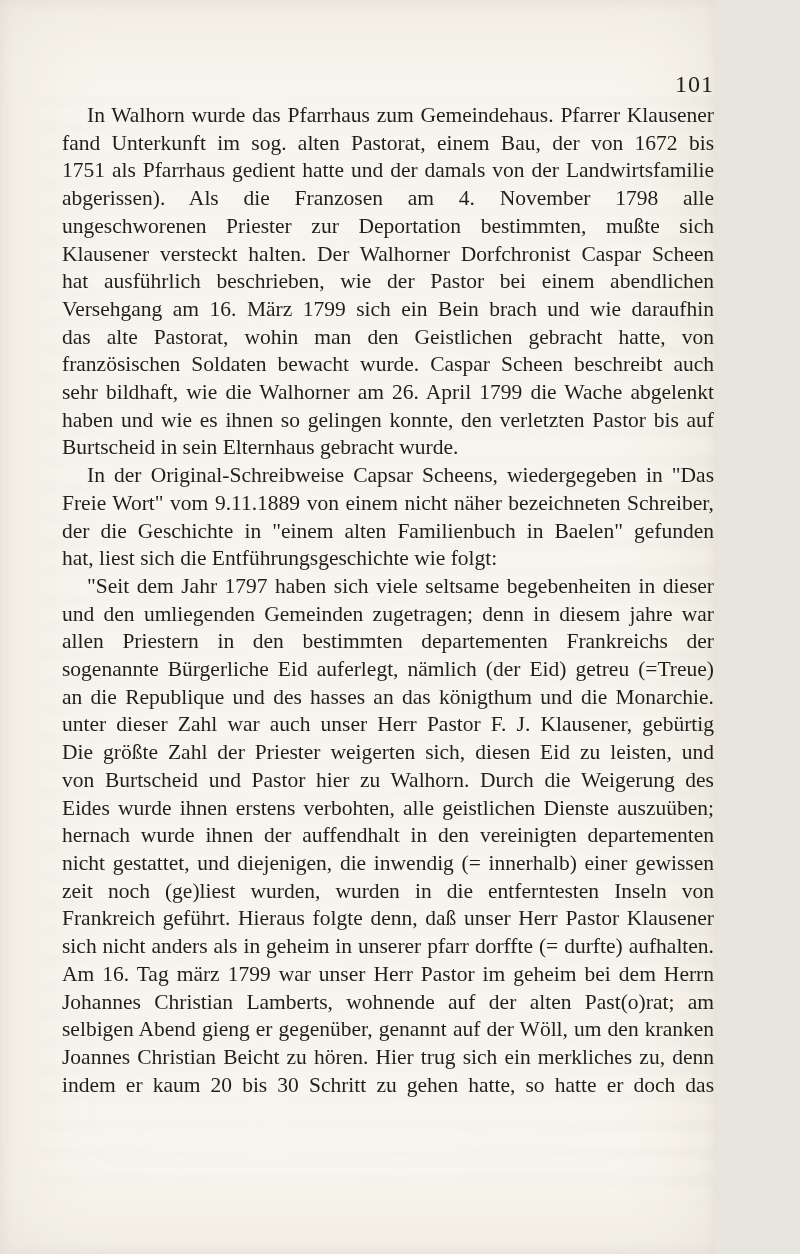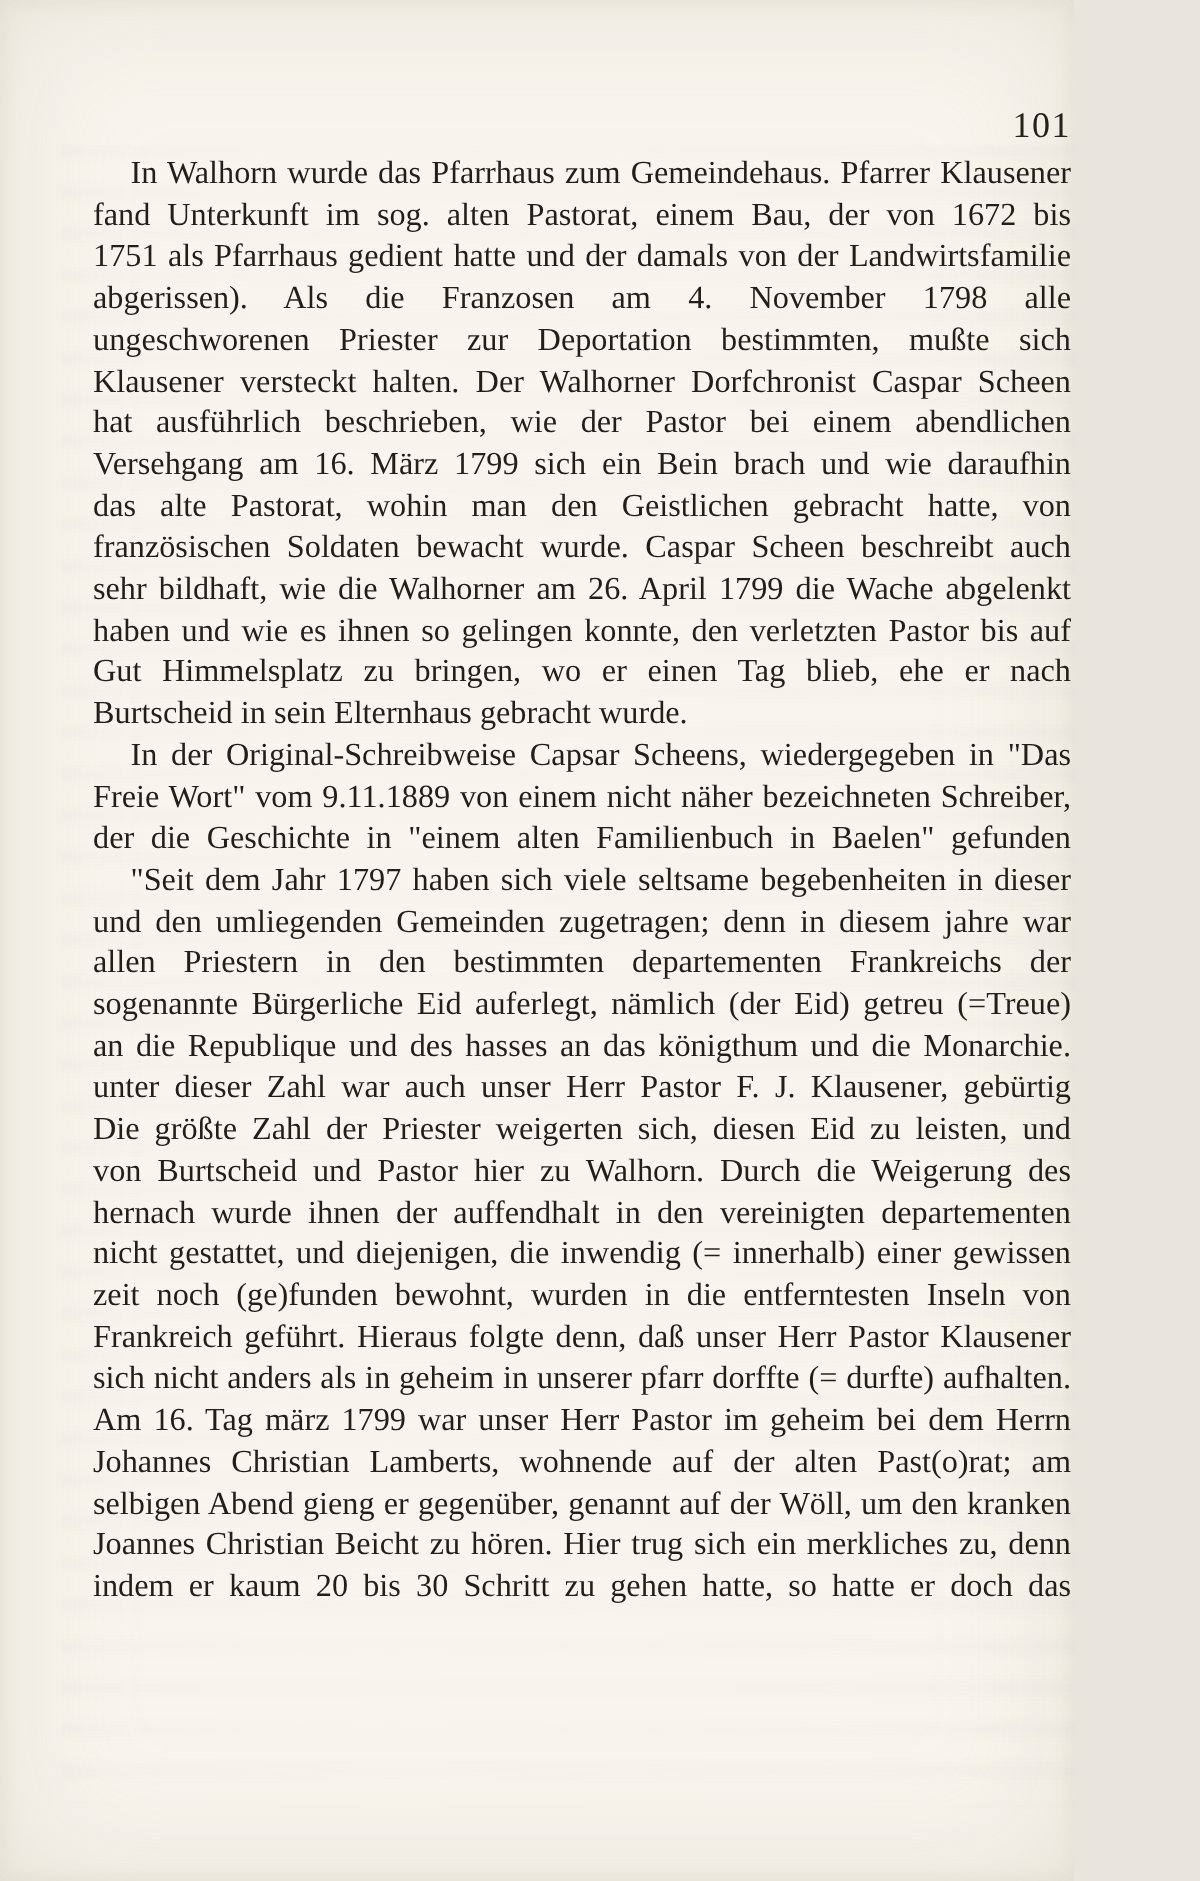--- a/index.html
+++ b/index.html
@@ -67,36 +67,37 @@
       <div class="line">1751 als Pfarrhaus gedient hatte und der damals von der Landwirtsfamilie</div>
       <div class="line">abgerissen). Als die Franzosen am 4. November 1798 alle</div>
       <div class="line">ungeschworenen Priester zur Deportation bestimmten, mußte sich</div>
       <div class="line">Klausener versteckt halten. Der Walhorner Dorfchronist Caspar Scheen</div>
       <div class="line">hat ausführlich beschrieben, wie der Pastor bei einem abendlichen</div>
       <div class="line">Versehgang am 16. März 1799 sich ein Bein brach und wie daraufhin</div>
       <div class="line">das alte Pastorat, wohin man den Geistlichen gebracht hatte, von</div>
       <div class="line">französischen Soldaten bewacht wurde. Caspar Scheen beschreibt auch</div>
       <div class="line">sehr bildhaft, wie die Walhorner am 26. April 1799 die Wache abgelenkt</div>
       <div class="line">haben und wie es ihnen so gelingen konnte, den verletzten Pastor bis auf</div>
-      <div class="line">Gut Himmelsplatz zu bringen, wo er einen Tag blieb, ehe er nach</div>
       <div class="line nojust">Burtscheid in sein Elternhaus gebracht wurde.</div>
       <div class="line indent">In der Original-Schreibweise Capsar Scheens, wiedergegeben in "Das</div>
       <div class="line">Freie Wort" vom 9.11.1889 von einem nicht näher bezeichneten Schreiber,</div>
       <div class="line">der die Geschichte in "einem alten Familienbuch in Baelen" gefunden</div>
+      <div class="line nojust">hat, liest sich die Entführungsgeschichte wie folgt:</div>
       <div class="line indent">"Seit dem Jahr 1797 haben sich viele seltsame begebenheiten in dieser</div>
       <div class="line">und den umliegenden Gemeinden zugetragen; denn in diesem jahre war</div>
       <div class="line">allen Priestern in den bestimmten departementen Frankreichs der</div>
       <div class="line">sogenannte Bürgerliche Eid auferlegt, nämlich (der Eid) getreu (=Treue)</div>
       <div class="line">an die Republique und des hasses an das königthum und die Monarchie.</div>
       <div class="line">unter dieser Zahl war auch unser Herr Pastor F. J. Klausener, gebürtig</div>
       <div class="line">Die größte Zahl der Priester weigerten sich, diesen Eid zu leisten, und</div>
       <div class="line">von Burtscheid und Pastor hier zu Walhorn. Durch die Weigerung des</div>
+      <div class="line">Eides wurde ihnen erstens verbohten, alle geistlichen Dienste auszuüben;</div>
       <div class="line">hernach wurde ihnen der auffendhalt in den vereinigten departementen</div>
       <div class="line">nicht gestattet, und diejenigen, die inwendig (= innerhalb) einer gewissen</div>
-      <div class="line">zeit noch (ge)funden bewohnt, wurden in die entferntesten Inseln von</div>
+      <div class="line">zeit noch (ge)liest wurden, wurden in die entferntesten Inseln von</div>
       <div class="line">Frankreich geführt. Hieraus folgte denn, daß unser Herr Pastor Klausener</div>
       <div class="line">sich nicht anders als in geheim in unserer pfarr dorffte (= durfte) aufhalten.</div>
       <div class="line">Am 16. Tag märz 1799 war unser Herr Pastor im geheim bei dem Herrn</div>
       <div class="line">Johannes Christian Lamberts, wohnende auf der alten Past(o)rat; am</div>
       <div class="line">selbigen Abend gieng er gegenüber, genannt auf der Wöll, um den kranken</div>
       <div class="line">Joannes Christian Beicht zu hören. Hier trug sich ein merkliches zu, denn</div>
       <div class="line">indem er kaum 20 bis 30 Schritt zu gehen hatte, so hatte er doch das</div>
     </div>
 </div>
 

